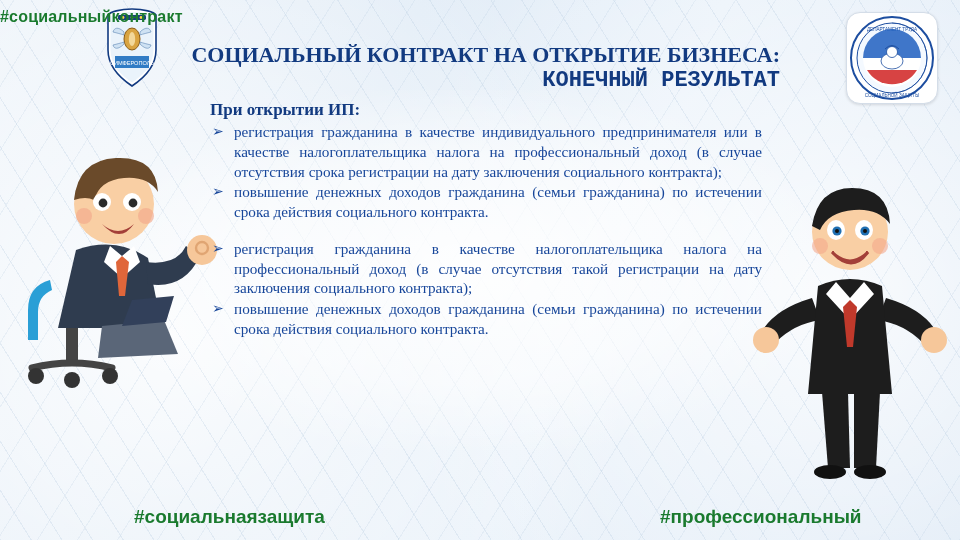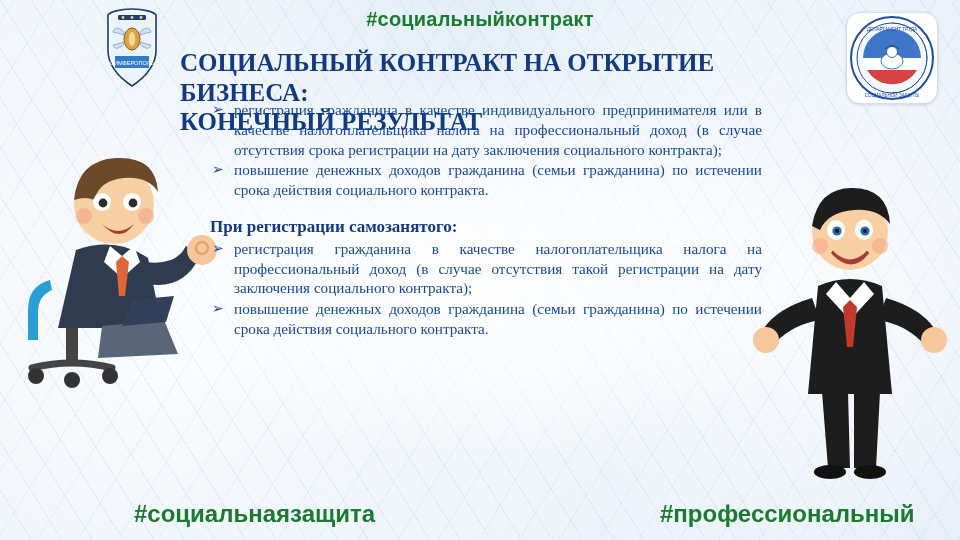--- a/index.html
+++ b/index.html
@@ -41,40 +41,40 @@
     background: radial-gradient(ellipse at center, rgba(255,255,255,0.92) 0%, rgba(255,255,255,0.55) 45%, rgba(255,255,255,0) 75%);
     pointer-events: none;
   }
 
   
   .hashtag-top {
     position: absolute;
     top: 8px;
     left: 0;
     width: 960px;
-    text-align: center;
+    text-align: left;
     font-family: "Liberation Sans", sans-serif;
     font-weight: bold;
-    font-size: 20px;
+    font-size: 16px;
     color: #1a7a2e;
     letter-spacing: 0.2px;
   }
   .title {
     position: absolute;
-    top: 48px;
+    top: 42px;
     left: 180px;
     width: 600px;
-    text-align: left;
+    text-align: right;
     font-family: "Liberation Serif", serif;
     font-weight: bold;
-    font-size: 25px;
+    font-size: 22px;
     line-height: 1.18;
     color: #123a80;
   }
-  .title .line2 { display: block; }
+  .title .line2 { display: block; font-family: Liberation Mono, monospace; }
 
   
   .emblem {
     position: absolute;
     left: 96px;
     top: 6px;
     width: 72px;
     height: 84px;
   }
   
@@ -132,21 +132,21 @@
 
   
   .footer {
     position: absolute;
     left: 0;
     bottom: 8px;
     width: 960px;
     height: 34px;
     font-family: "Liberation Sans", sans-serif;
     font-weight: bold;
-    font-size: 24px;
+    font-size: 19px;
     color: #1a7a2e;
   }
   .footer span { position: absolute; white-space: nowrap; }
   .f1 { left: 134px; bottom: 4px; }
   .f2 { left: 410px; bottom: 4px; }
   .f3 { left: 660px; bottom: 4px; }
 
   
   .char-left {
     position: absolute;
@@ -277,36 +277,36 @@
       <circle cx="115" cy="63" r="2" fill="#111"></circle>
       <path d="M82 84 q18 18 36 0 q-16 22 -36 0 z" fill="#ffffff" stroke="#a33f38" stroke-width="3"></path>
       <circle cx="70" cy="78" r="8" fill="#f3a98c" opacity="0.6"></circle>
       <circle cx="130" cy="78" r="8" fill="#f3a98c" opacity="0.6"></circle>
     </svg>
   </div>
 
   <div class="content">
 
     <div>
+      <p class="sub-head">При открытии ИП:</p>
       <ul class="bullets">
         <li>
           <span class="arrow">➢</span>
           <span>регистрация гражданина в качестве индивидуального предпринимателя или в качестве налогоплательщика налога на профессиональный доход (в случае отсутствия срока регистрации на дату заключения социального контракта);</span>
         </li>
         <li>
           <span class="arrow">➢</span>
           <span>повышение денежных доходов гражданина (семьи гражданина) по истечении срока действия социального контракта.</span>
         </li>
       </ul>
     </div>
 
     <div class="gap"></div>
 
     <div>
-      <p class="sub-head">При регистрации самозанятого:</p>
       <ul class="bullets">
         <li>
           <span class="arrow">➢</span>
           <span>регистрация гражданина в качестве налогоплательщика налога на профессиональный доход (в случае отсутствия такой регистрации на дату заключения социального контракта);</span>
         </li>
         <li>
           <span class="arrow">➢</span>
           <span>повышение денежных доходов гражданина (семьи гражданина) по истечении срока действия социального контракта.</span>
         </li>
       </ul>

